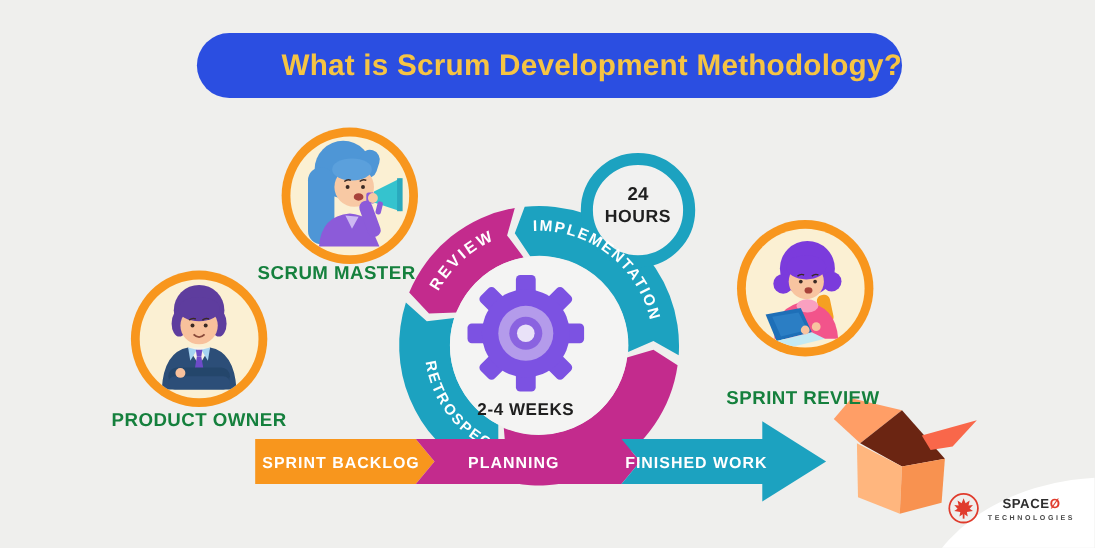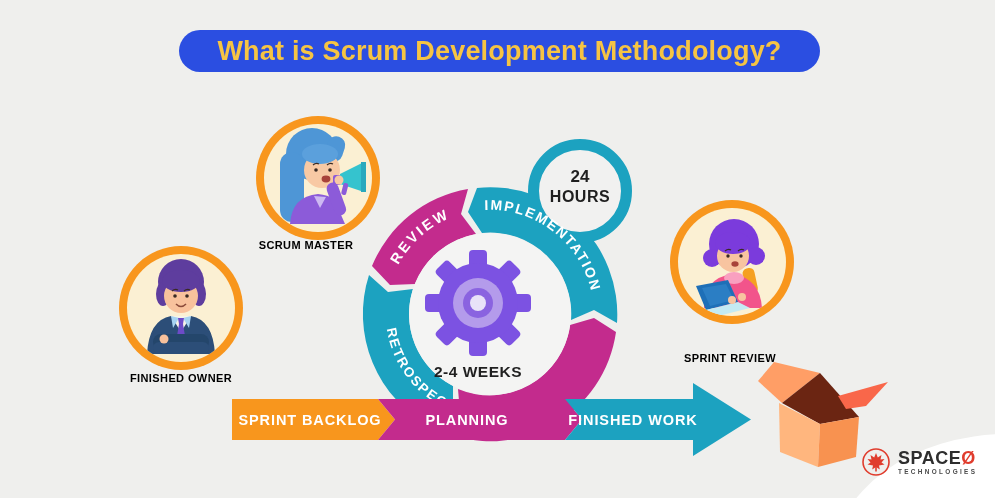--- a/index.html
+++ b/index.html
@@ -4,36 +4,36 @@
 <style>
   html,body{margin:0;padding:0;}
   body{
     width:995px;height:498px;position:relative;overflow:hidden;
     background:#EFEFED;
     font-family:"Liberation Sans","DejaVu Sans",sans-serif;
   }
   .abs{position:absolute;}
   
   .title-pill{
-    left:179px;top:30px;width:641px;height:42px;border-radius:30px;
-    background:#2B4EE1;display:flex;align-items:center;justify-content:center;
+    left:179px;top:30px;width:641px;height:59px;border-radius:30px;
+    background:#2B4EE1;display:flex;align-items:center;justify-content:flex-end;
   }
   .title-pill span{
     color:#F6C443;font-size:27px;font-weight:800;letter-spacing:.2px;white-space:nowrap;
   }
   
   .role-label{
     transform:translateX(-50%);
-    color:#000000;font-size:11px;font-weight:800;letter-spacing:.4px;white-space:nowrap;text-align:center;
+    color:#15803d;font-size:17px;font-weight:800;letter-spacing:.4px;white-space:nowrap;text-align:center;
   }
   
   .logo{
     left:861px;top:447px;display:flex;align-items:center;gap:7px;
   }
-  .logo .brand-line{font-size:18px;font-weight:800;color:#2E2E2E;letter-spacing:.5px;line-height:18px;}
+  .logo .brand-line{font-size:12px;font-weight:800;color:#2E2E2E;letter-spacing:.5px;line-height:18px;text-align:center;}
   .logo .brand-line .oh{color:#E03C2D;}
   .logo .sub-line{font-size:6.4px;font-weight:700;color:#4A4A4A;letter-spacing:2.35px;margin-top:1px;}
   svg text{font-family:"Liberation Sans","DejaVu Sans",sans-serif;}
   .ring-label{fill:#fff;font-weight:800;}
   .band-label{fill:#fff;font-weight:800;font-size:14.5px;letter-spacing:.9px;}
   .dark-label{fill:#1F1F1F;font-weight:800;}
 </style>
 </head>
 <body>
 
@@ -199,21 +199,21 @@
       </g>
     </g>
   </g>
 </svg>
 
 <div class="abs title-pill">
   <span>What is Scrum Development Methodology?</span>
 </div>
 
 <div class="abs role-label" style="left:306px;top:239px;">SCRUM MASTER</div>
-<div class="abs role-label" style="left:181px;top:372px;">FINISHED OWNER</div>
+<div class="abs role-label" style="left:181px;top:372px;">PRODUCT OWNER</div>
 <div class="abs role-label" style="left:730px;top:352px;">SPRINT REVIEW</div>
 
 <div class="abs logo">
   <svg width="30" height="30" viewBox="-15 -15 30 30">
     <circle r="13" fill="none" stroke="#E03C2D" stroke-width="1.6"></circle>
     <path fill="#E03C2D" d="M0,-9 L1.8,-4.5 L5.5,-7 L4.5,-2.5 L8.5,-3 L5.5,0.5 L8.5,2.5 L3,3.5 L3.8,7.5 L0,5 L-3.8,7.5 L-3,3.5 L-8.5,2.5 L-5.5,0.5 L-8.5,-3 L-4.5,-2.5 L-5.5,-7 L-1.8,-4.5 Z"></path>
     <rect x="-0.8" y="4.5" width="1.6" height="5" fill="#E03C2D"></rect>
   </svg>
   <div>
     <div class="brand-line">

